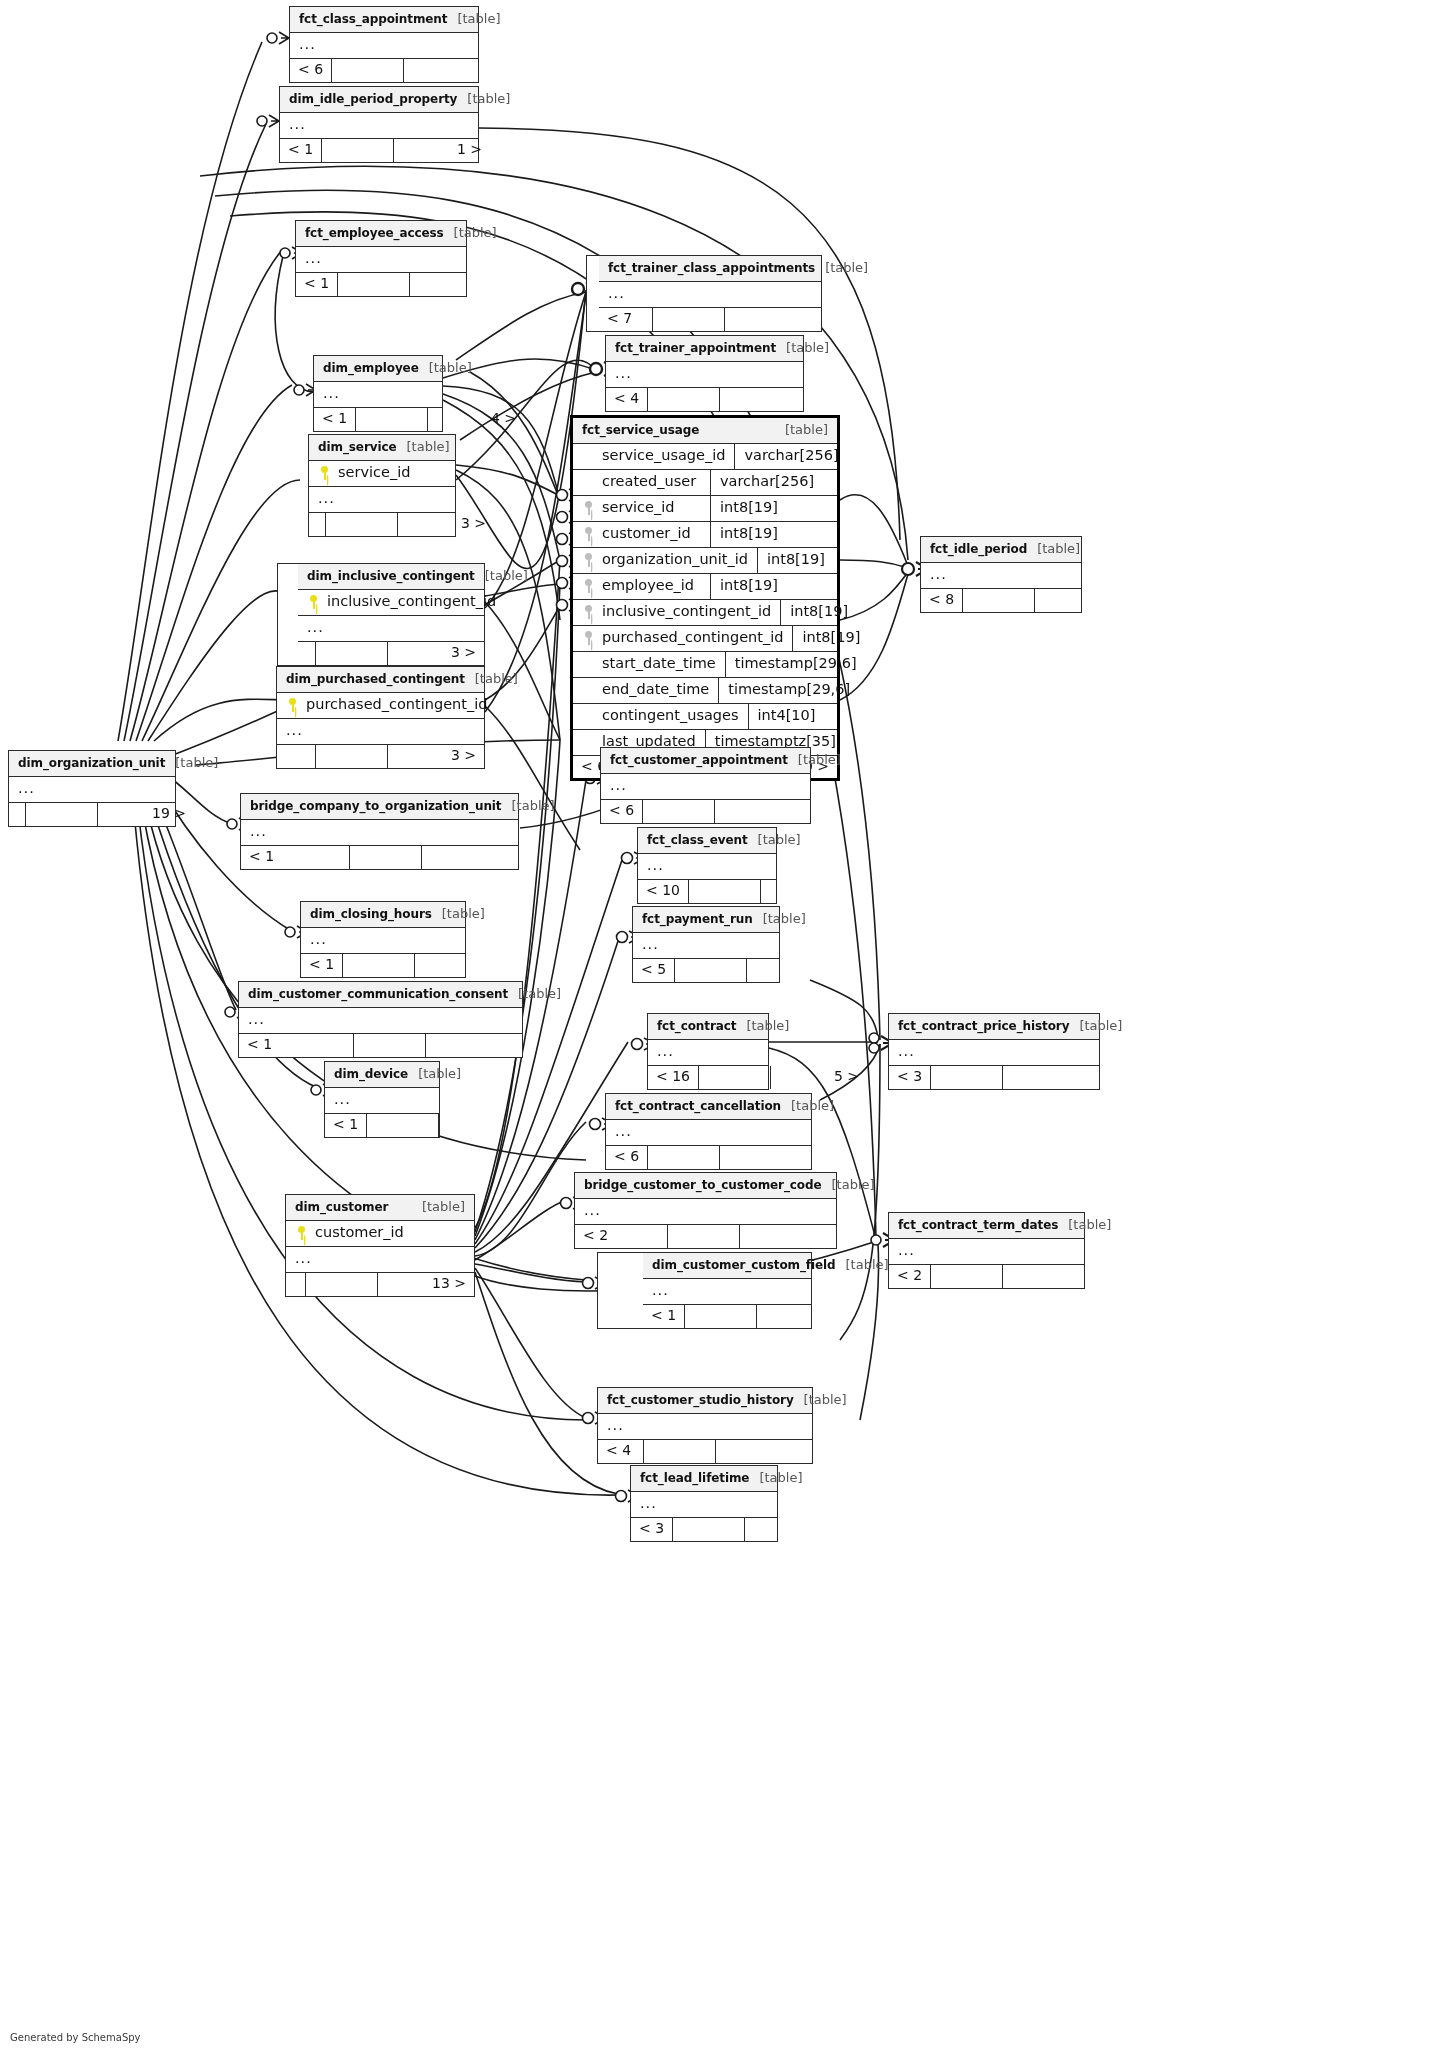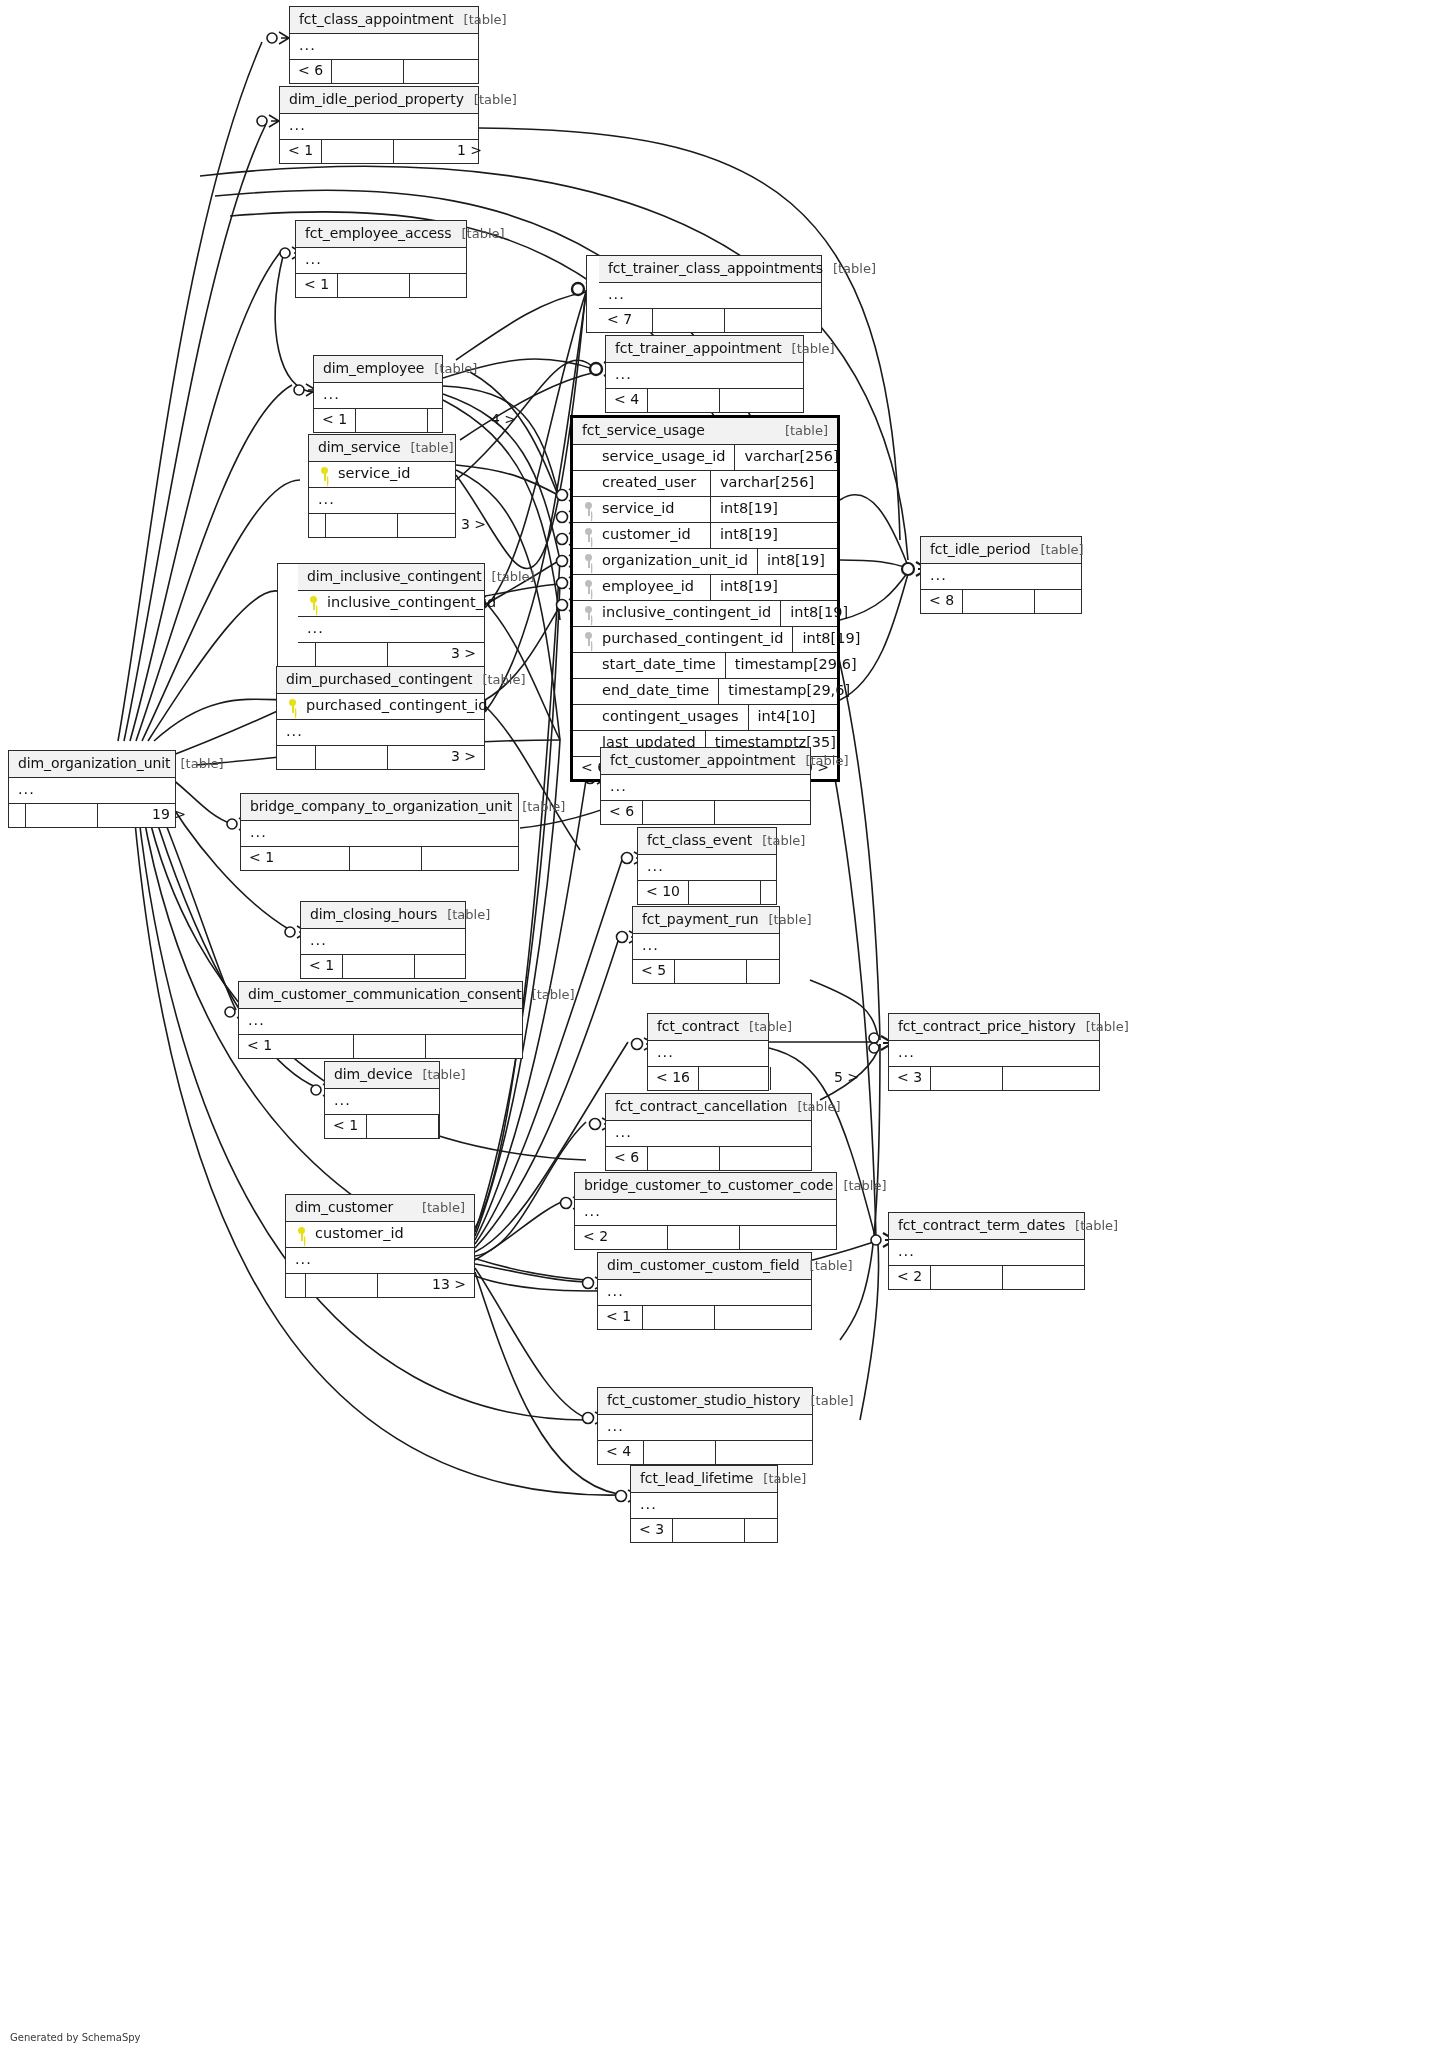--- a/index.html
+++ b/index.html
@@ -43,22 +43,22 @@
     box-sizing: border-box;
     background: #f2f2f2;
     border-bottom: 1.5px solid #2b2b2b;
     padding: 5px 9px 6px 9px;
     display: flex;
     align-items: baseline;
     justify-content: space-between;
     white-space: nowrap;
   }
   .tn-title {
-    font-weight: normal;
-    font-size: 14px;
+    font-weight: bold;
+    font-size: 12px;
     letter-spacing: -0.1px;
   }
   .tn-tag {
     font-size: 13px;
     color: #555555;
     font-weight: normal;
     margin-left: 10px;
   }
   .tn-rows { display: block; }
   .tn-row {
@@ -806,21 +806,21 @@
           <div class="tn-row ellipsis">
             <span class="col-name">...</span>
           </div>
         </div>
         <div class="tn-footer">
           <div class="fcell left">&lt; 2</div>
           <div class="fcell mid"></div>
           <div class="fcell right"></div>
         </div>
       </div>
-      <div class="table-node" style="left: 597px; top: 1252px; width: 215px;">
+      <div class="table-node" style="left: 597px; top: 1252px; width: 215px; padding-left: 45px;">
         <div class="tn-header">
           <span class="tn-title">dim_customer_custom_field</span>
           <span class="tn-tag">[table]</span>
         </div>
         <div class="tn-rows">
           <div class="tn-row ellipsis">
             <span class="col-name">...</span>
           </div>
         </div>
         <div class="tn-footer">

